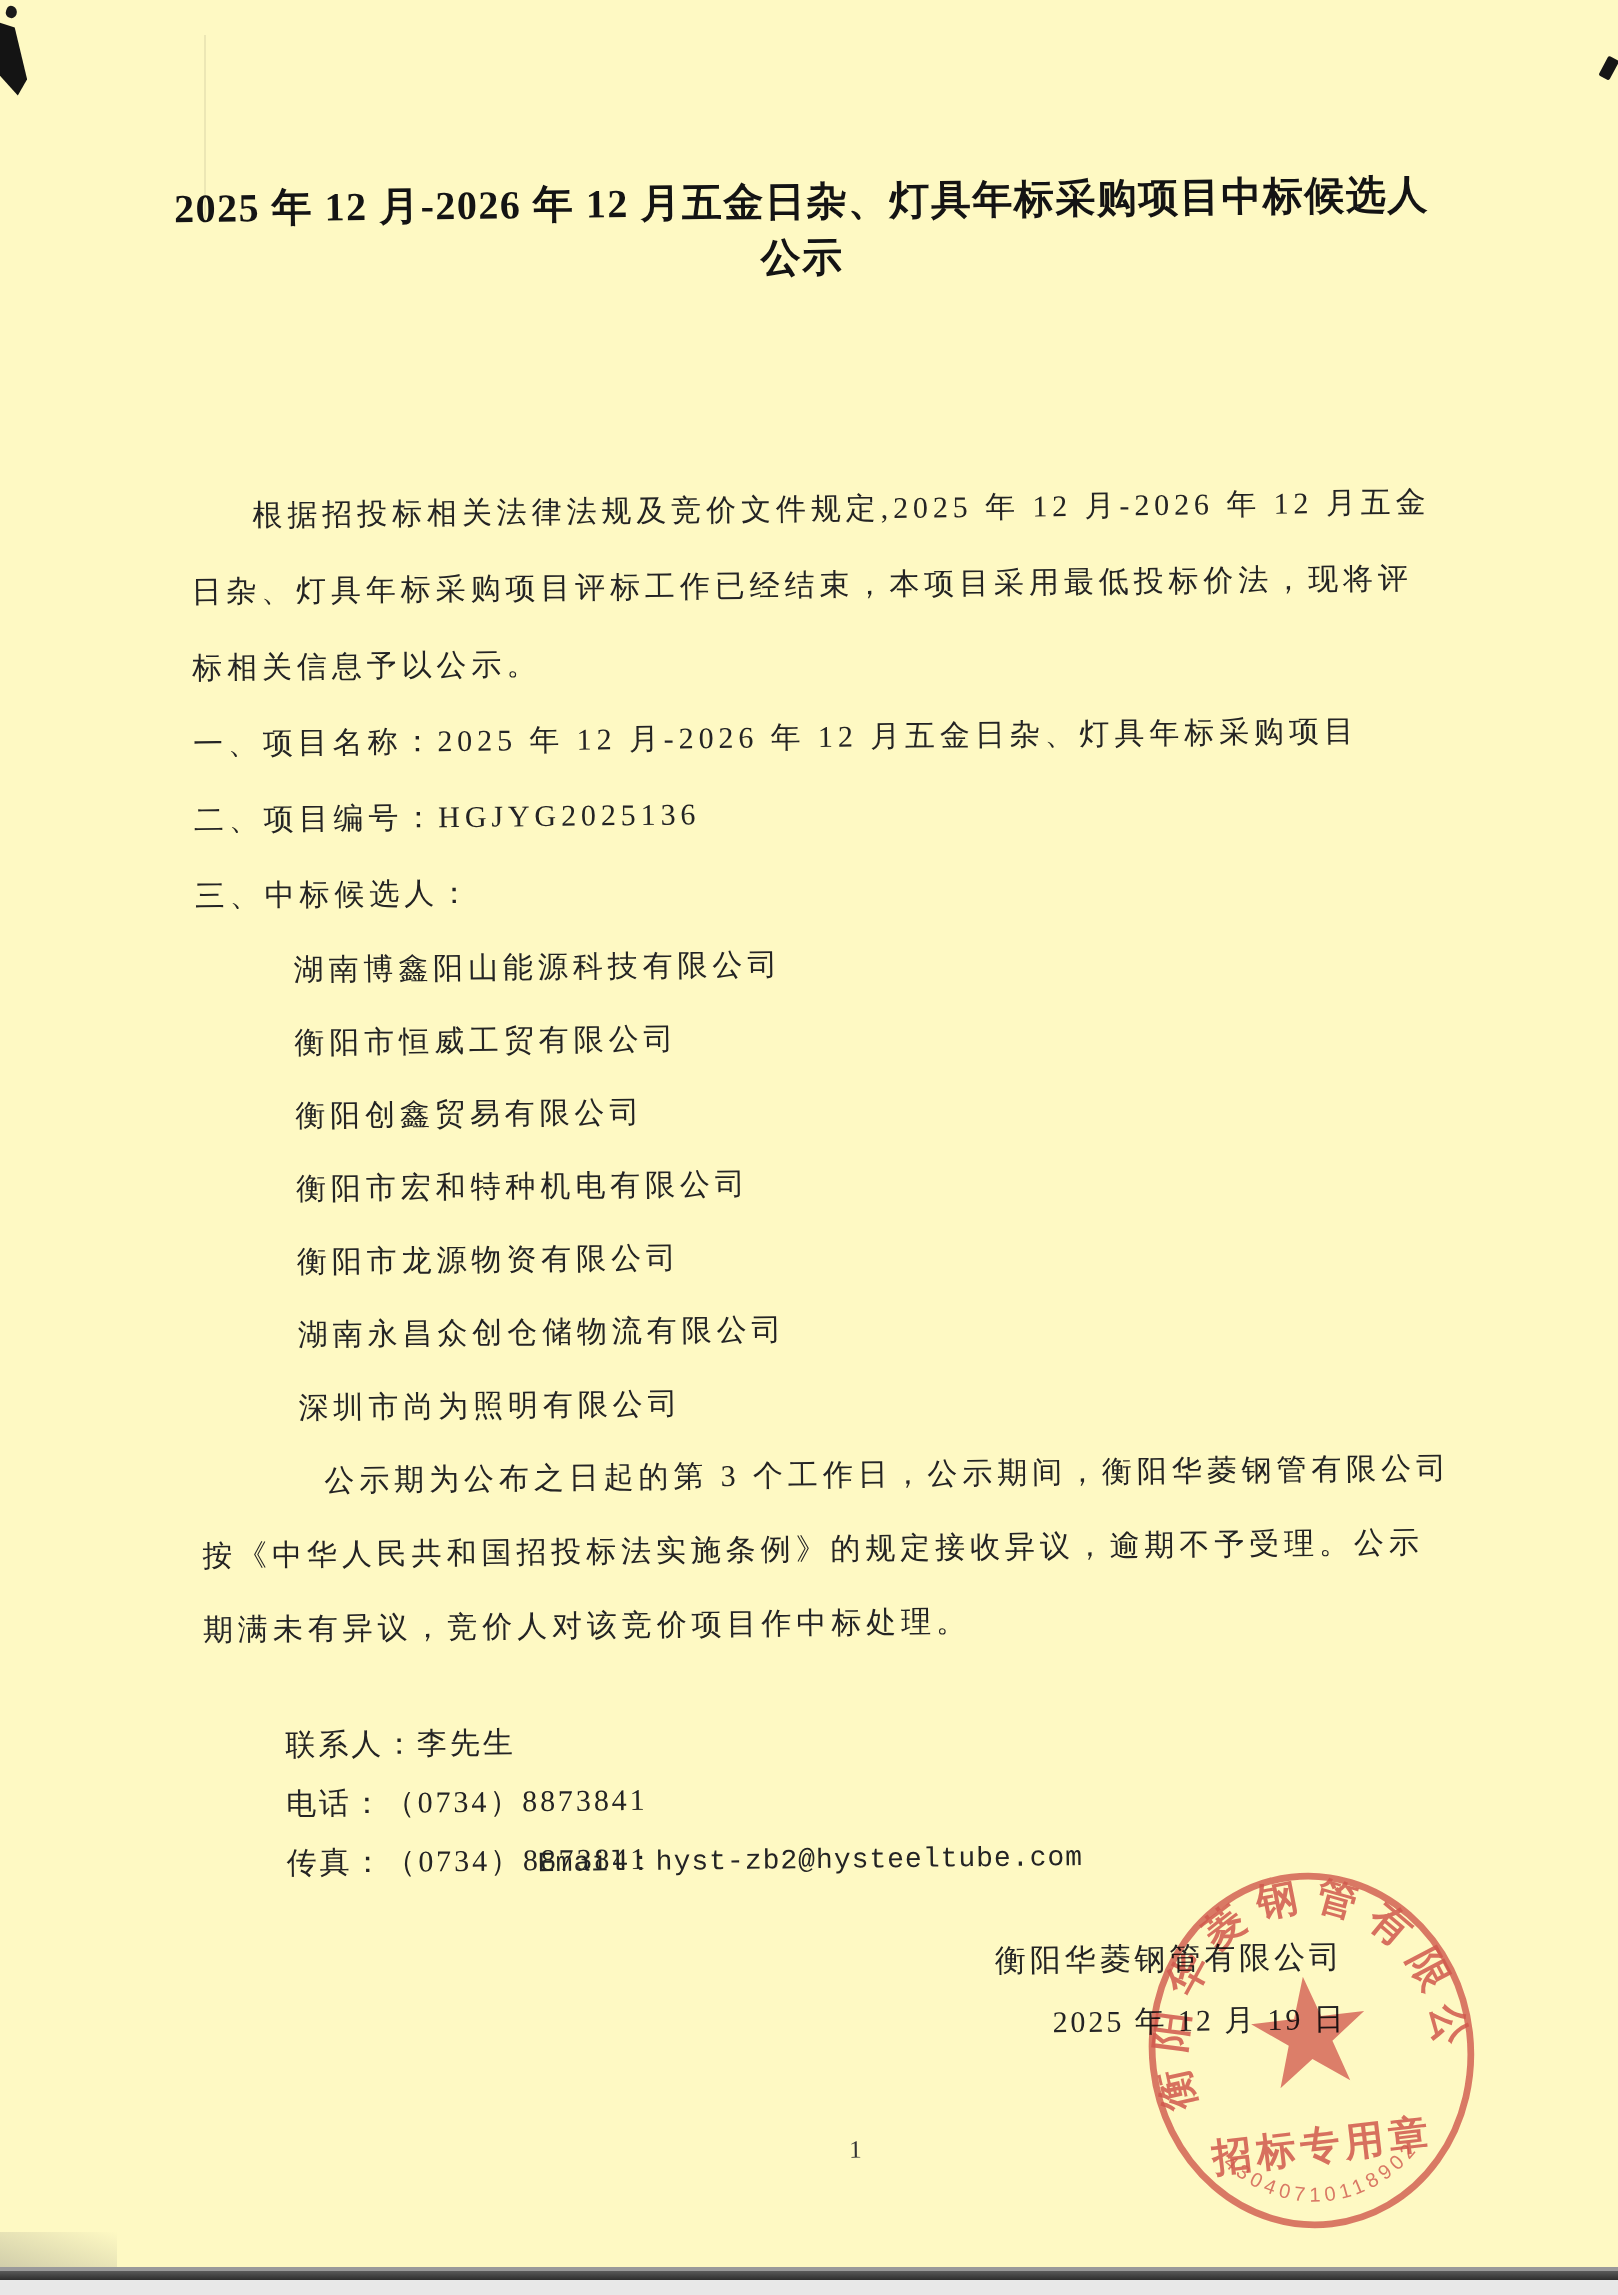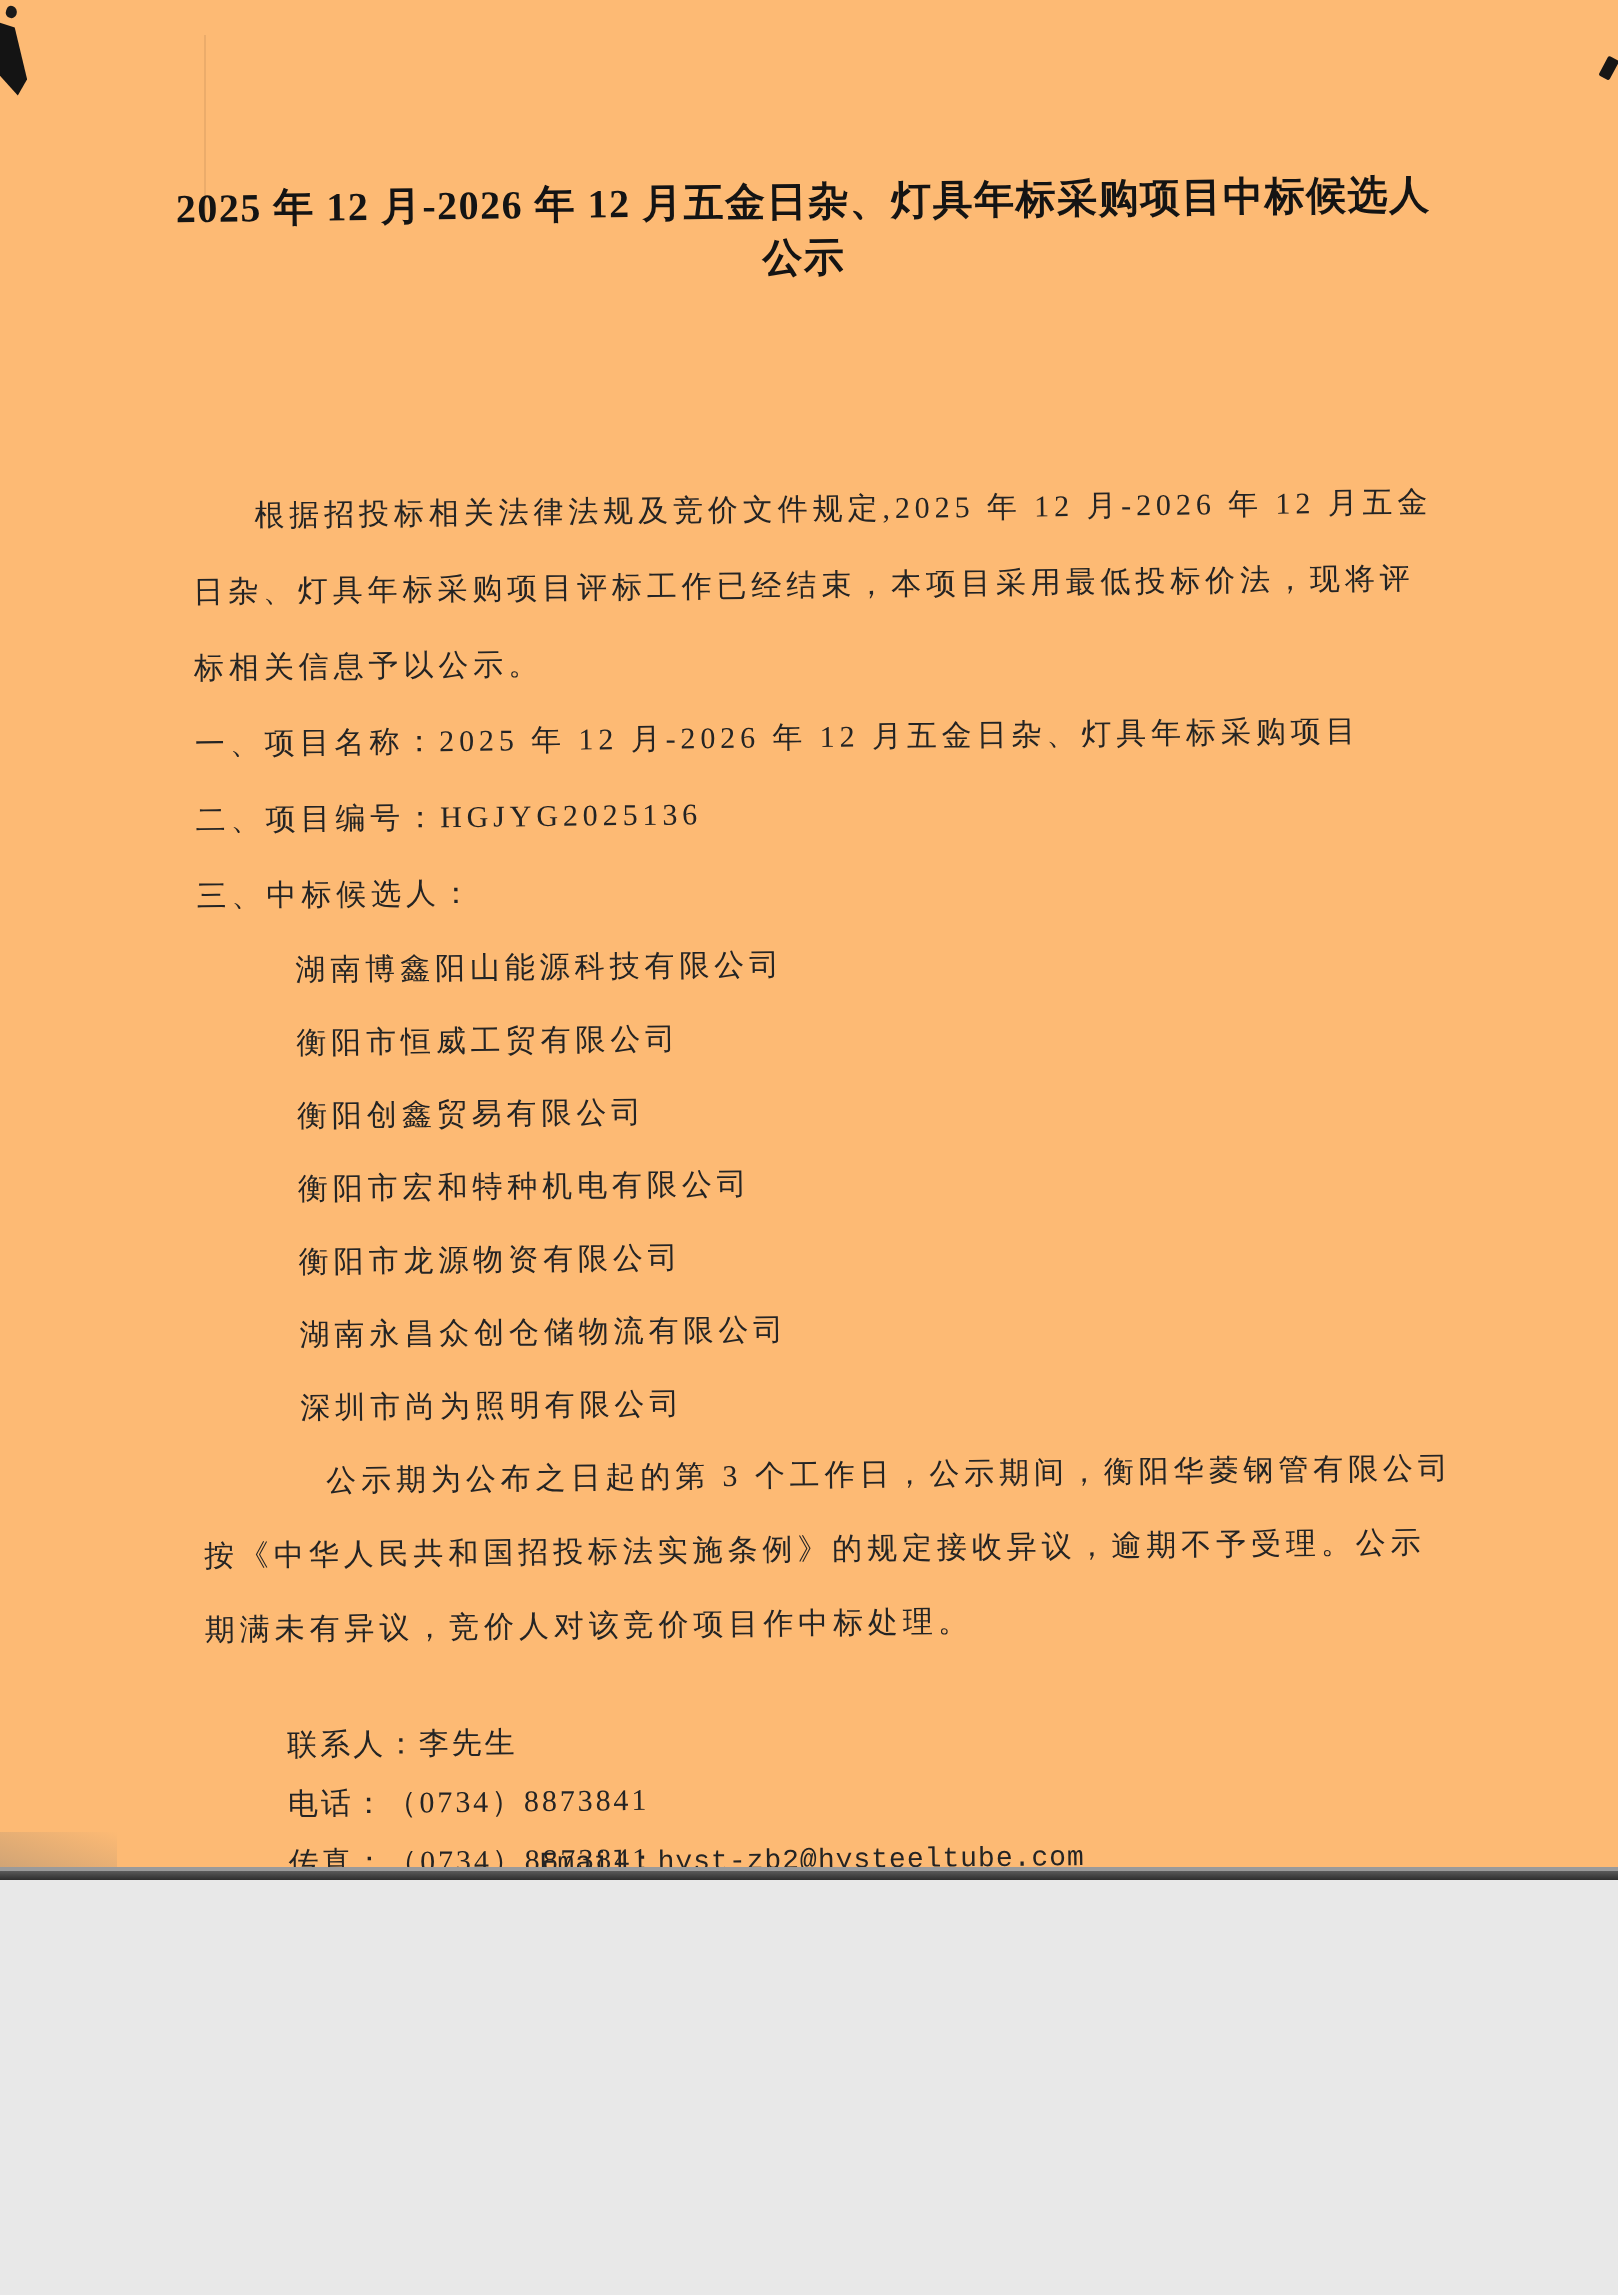--- a/index.html
+++ b/index.html
@@ -1,20 +1,20 @@
 <!DOCTYPE html>
 <html><head>
 <meta charset="utf-8">
 <style>
   html,body{margin:0;padding:0;background:#e8e8e8;}
   .page{
     position:relative;
-    width:1619px;height:1880px;
+    width:1619px;height:2280px;
     margin:0 auto;
-    background:#fdba74;
+    background:#fef9c3;
     overflow:hidden;
     font-family:"Liberation Serif","DejaVu Serif",serif;
     color:#1e1e1e;
   }
   .content{
     position:absolute;inset:0;
     transform:rotate(-0.65deg);
     transform-origin:50% 40%;
   }
   .title{

